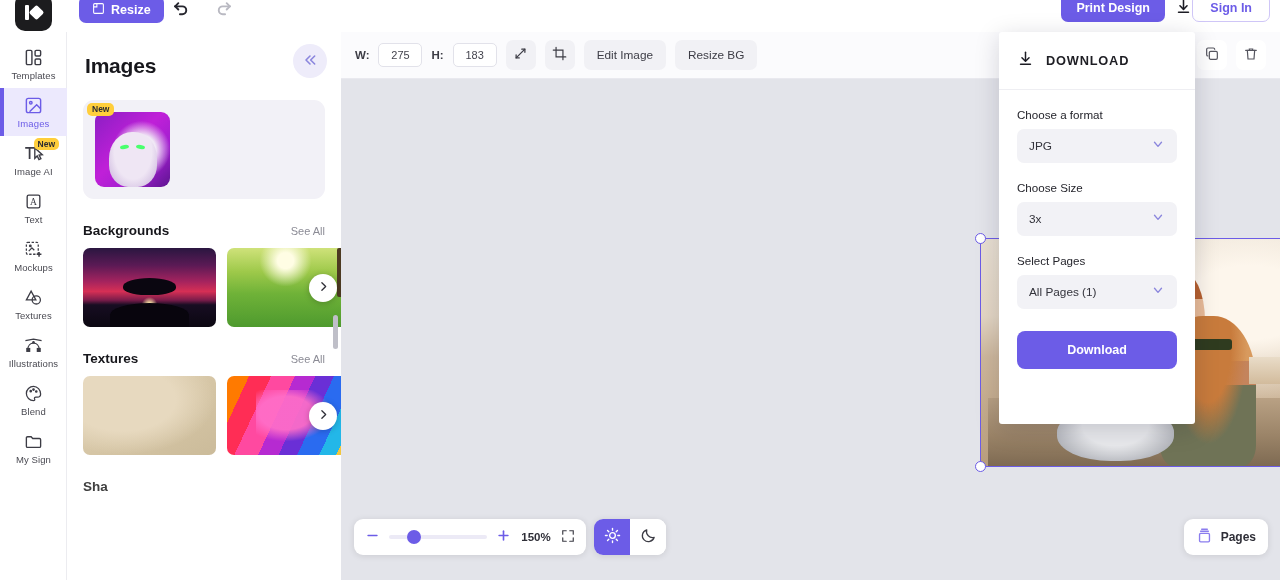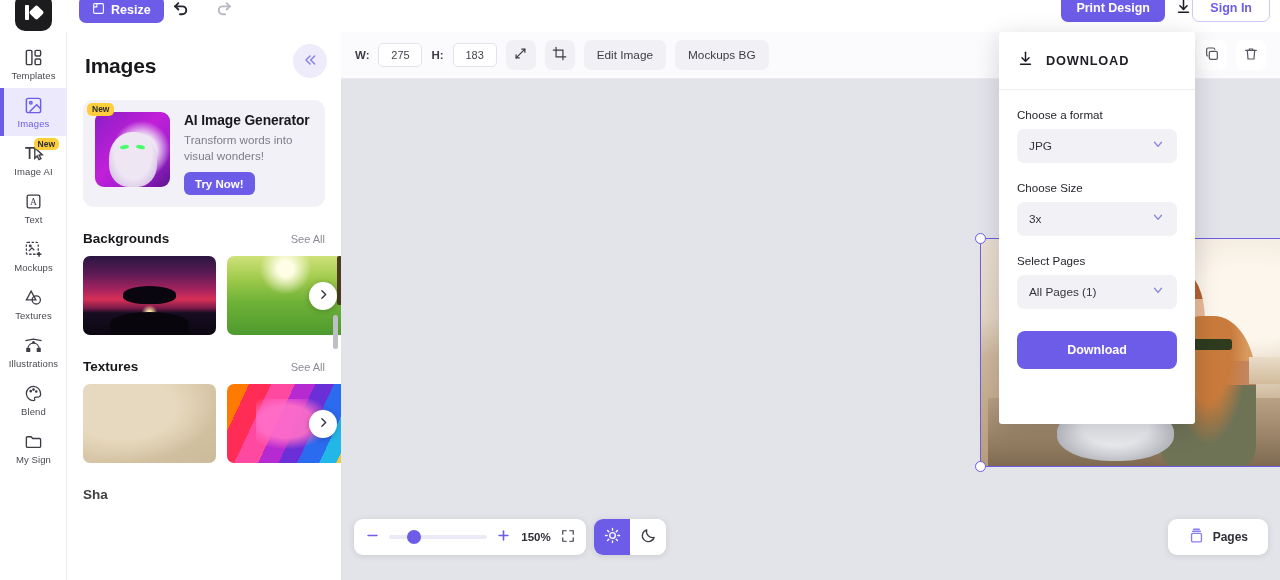--- a/index.html
+++ b/index.html
@@ -282,21 +282,21 @@
   .zpct { font-size:11.5px; font-weight:bold; color:#2f2f38; min-width:32px; text-align:center; }
   .theme-group {
     position:absolute; left:594px; top:519px; width:72px; height:36px;
     background:#fff; border-radius:9px; box-shadow:0 1px 7px rgba(0,0,0,.11);
     display:flex; overflow:hidden; z-index:35;
   }
   .theme-btn { width:36px; height:36px; border:none; background:#fff; cursor:pointer;
     display:flex; align-items:center; justify-content:center; }
   .theme-btn.on { background:#6C5CE7; }
   .pages-btn {
-    position:absolute; right:12px; top:519px; height:36px; padding:0 20px;
+    position:absolute; right:12px; top:519px; height:36px; padding:0 12px;
     background:#fff; border:none; border-radius:9px; box-shadow:0 1px 7px rgba(0,0,0,.11);
     display:flex; align-items:center; gap:8px; cursor:pointer; z-index:35;
     font-size:12px; font-weight:bold; color:#2f2f38; font-family:"Liberation Sans", sans-serif;
   }
 </style>
 </head>
 <body>
 
 <div id="app">
 
@@ -463,25 +463,20 @@
       </button>
     </div>
 
 
     <div class="promo">
       <span class="promo-new">New</span>
       <div class="promo-thumb">
         <div class="fur"></div>
         <div class="eye l"></div>
         <div class="eye r"></div>
-      </div>
-      <div class="promo-body">
-        <div class="promo-title">AI Image Generator</div>
-        <div class="promo-sub">Transform words into visual wonders!</div>
-        <button class="try-btn">Try Now!</button>
       </div>
     </div>
 
     <div class="sec-head">
       <span class="sec-title">Backgrounds</span>
       <span class="see-all">See All</span>
     </div>
     <div class="tiles">
       <div class="tile tile-sunset">
           <div class="hill"></div>
@@ -555,21 +550,21 @@
     </button>
     <button class="tool-sq">
       <span>
         <svg width="15" height="15" viewBox="0 0 24 24" fill="none" stroke="#3c3c45" stroke-width="1.9" stroke-linecap="round">
           <path d="M6.5 2v15.5H22"></path>
             <path d="M2 6.5h15.5V22"></path>
         </svg>
       </span>
     </button>
     <button class="tool-txt">Edit Image</button>
-    <button class="tool-txt">Mockups BG</button>
+    <button class="tool-txt">Resize BG</button>
 
     <div class="tb-right">
       <button class="tool-sq" style="background:#fff;border:1px solid #ececf2;">
         <span>
           <svg width="15" height="15" viewBox="0 0 24 24" fill="none" stroke="#55555f" stroke-width="1.6">
             <rect x="3.5" y="3.5" width="17" height="17" rx="1.6"></rect>
             <circle cx="9" cy="9" r="1.1" fill="#55555f"></circle>
               <circle cx="15" cy="9" r="1.1" fill="#55555f"></circle>
             <circle cx="9" cy="15" r="1.1" fill="#55555f"></circle>
               <circle cx="15" cy="15" r="1.1" fill="#55555f"></circle>

